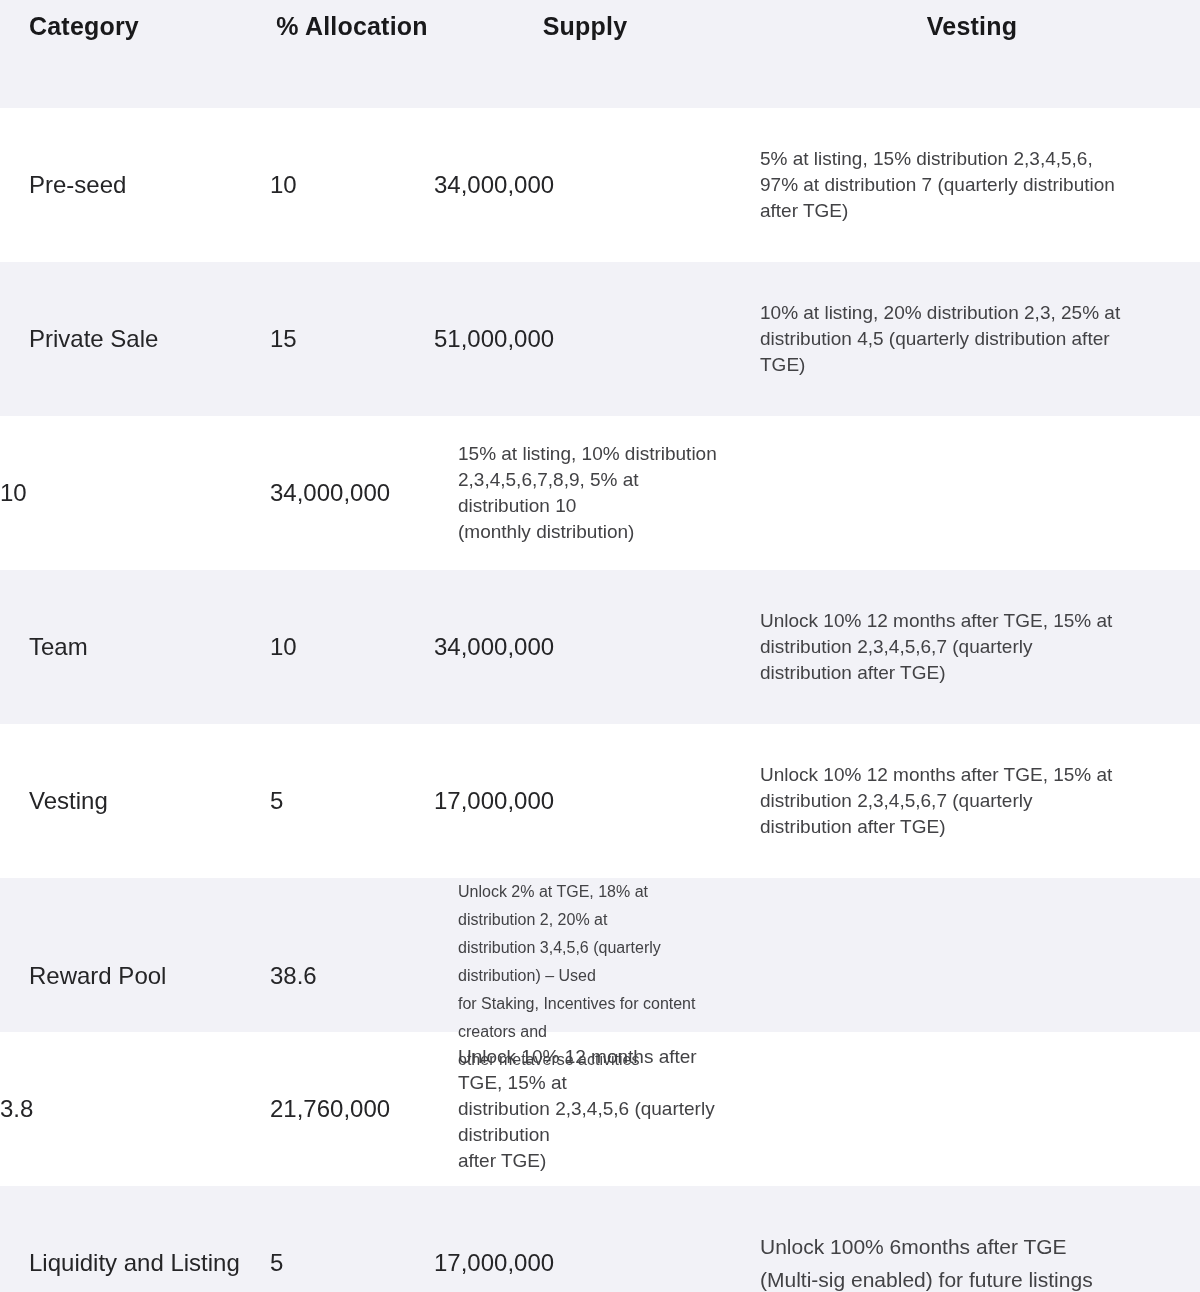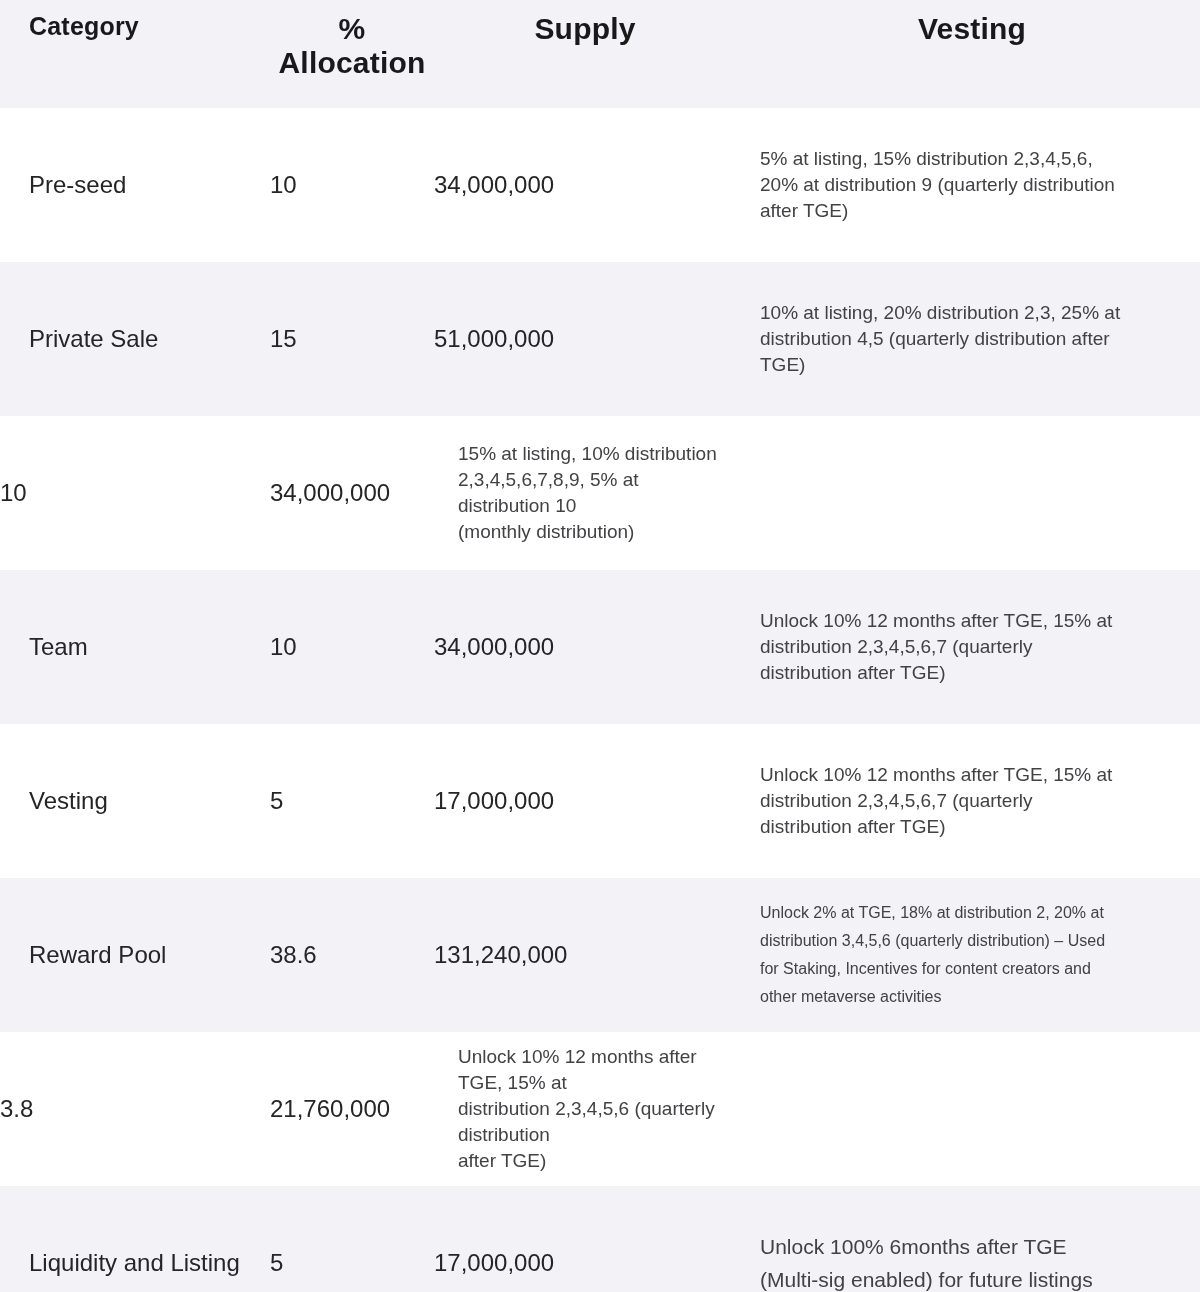--- a/index.html
+++ b/index.html
@@ -32,21 +32,21 @@
     font-weight:700;
     font-size:25px;
     color:var(--header-text);
     letter-spacing:0.2px;
   }
   .data-row{height:154px;background:var(--row-bg);}
   .data-row.alt{background:var(--row-alt-bg);}
   .cell-category{padding-left:29px;font-size:24px;}
   .cell-center{text-align:left;font-size:24px;}
   .header-row .cell-category{font-size:25px;}
-  .header-row .cell-center,.header-row .cell-vesting{text-align:center;font-size:30px;}
+  .header-row .cell-center,.header-row .cell-vesting{text-align:center;font-size:25px;}
   .cell-vesting{
     padding-left:24px;
     padding-right:16px;
     font-size:19px;
     line-height:26px;
     color:var(--vesting-text);
     white-space:pre-line;
   }
   .cell-vesting.small{font-size:16px;line-height:28px;}
   .cell-vesting.large{font-size:21px;line-height:33px;}
@@ -62,21 +62,21 @@
     <div class="cell-center">% Allocation</div>
     <div class="cell-center">Supply</div>
     <div class="cell-vesting">Vesting</div>
   </div>
 
   <div class="grid-row data-row">
     <div class="cell-category">Pre-seed</div>
     <div class="cell-center">10</div>
     <div class="cell-center">34,000,000</div>
     <div class="cell-vesting">5% at listing, 15% distribution 2,3,4,5,6,
-20% at distribution 9 (quarterly distribution
+97% at distribution 7 (quarterly distribution
 after TGE)</div>
   </div>
 
   <div class="grid-row data-row alt">
     <div class="cell-category">Private Sale</div>
     <div class="cell-center">15</div>
     <div class="cell-center">51,000,000</div>
     <div class="cell-vesting">10% at listing, 20% distribution 2,3, 25% at
 distribution 4,5 (quarterly distribution after
 TGE)</div>
@@ -104,21 +104,20 @@
     <div class="cell-center">5</div>
     <div class="cell-center">17,000,000</div>
     <div class="cell-vesting">Unlock 10% 12 months after TGE, 15% at
 distribution 2,3,4,5,6,7  (quarterly
 distribution after TGE)</div>
   </div>
 
   <div class="grid-row data-row alt">
     <div class="cell-category">Reward Pool</div>
     <div class="cell-center">38.6</div>
-    <div class="cell-center">131,240,000</div>
     <div class="cell-vesting small">Unlock 2% at TGE, 18% at distribution 2, 20% at
 distribution 3,4,5,6 (quarterly distribution) – Used
 for Staking, Incentives for content creators and
 other metaverse activities</div>
   </div>
 
   <div class="grid-row data-row">
     <div class="cell-center">3.8</div>
     <div class="cell-center">21,760,000</div>
     <div class="cell-vesting">Unlock 10% 12 months after TGE, 15% at

